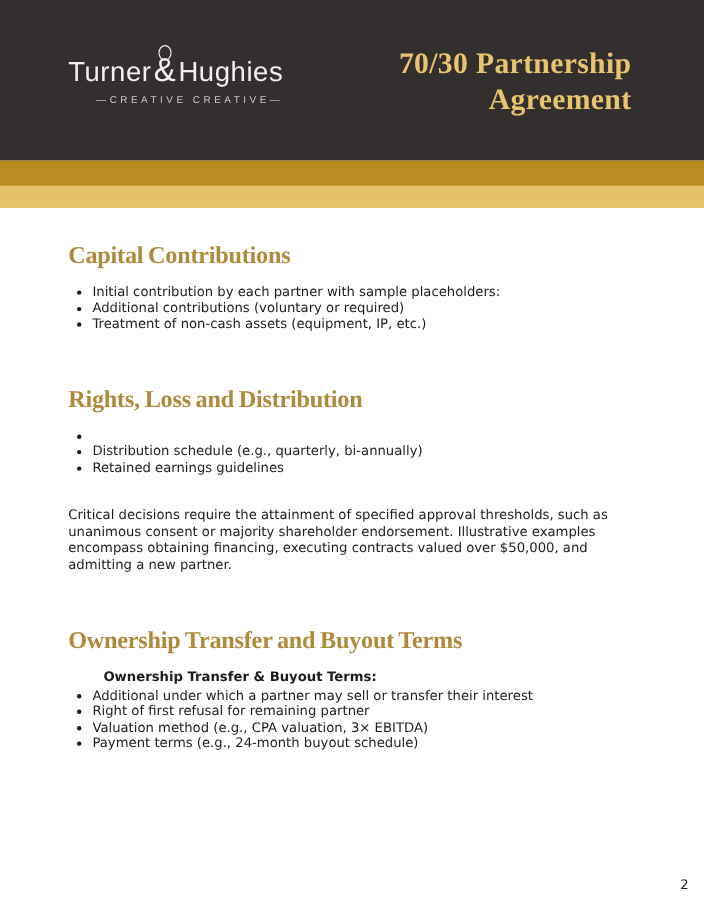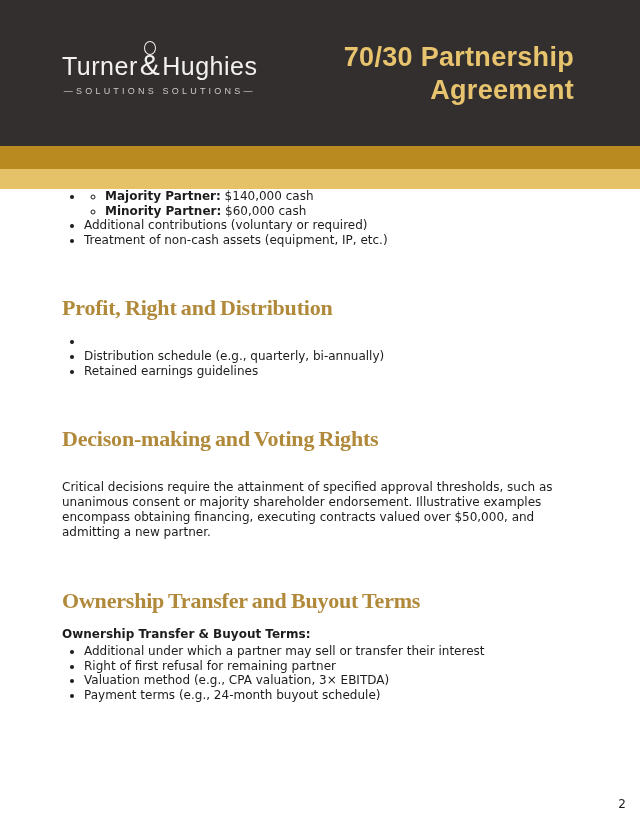--- a/index.html
+++ b/index.html
@@ -16,103 +16,100 @@
     width:640px;height:828px;position:relative;overflow:hidden;
     background:#ffffff;
     font-family:"DejaVu Sans",sans-serif;color:var(--body-text);
   }
   
   .page-header{
     height:146px;background:var(--header-bg);
     display:flex;align-items:center;justify-content:space-between;
     padding:0 66px 0 62px;
   }
-  .logo{ text-align:center; color:#F2F1EF; font-family:"Liberation Sans",sans-serif; }
+  .logo{ text-align:right; color:#F2F1EF; font-family:"Liberation Sans",sans-serif; }
   .logo-name{
     font-size:25px;font-weight:400;letter-spacing:0.5px;white-space:nowrap;line-height:30px;
   }
   .amp{
     display:inline-block;position:relative;font-size:30px;line-height:1;padding:0 2px;
   }
   .amp::before{
     content:"";position:absolute;top:-9px;left:50%;transform:translateX(-50%);
     width:10px;height:12px;border:1.7px solid #F2F1EF;border-radius:50%;
   }
   .logo-tagline{
     margin-top:5px;font-size:9px;letter-spacing:3.2px;color:#CBC9C6;white-space:nowrap;
   }
   .doc-title{
-    text-align:right;font-family:Liberation Sans, sans-serif;font-weight:bold;
+    text-align:right;font-family:Liberation Serif, serif;font-weight:bold;
     font-size:27px;line-height:33px;color:var(--title);letter-spacing:0.3px;
     margin-top:2px;
   }
   
   .stripe-dark{height:23px;background:var(--stripe-dark);}
   .stripe-light{height:20px;background:var(--stripe-light);}
   
   .content{padding:0 62px;}
   .section h2{
     font-family:"Liberation Serif",serif;font-weight:bold;
     font-size:22px;line-height:26px;color:var(--heading);
     letter-spacing:-0.2px;word-spacing:-1px;
     margin:48px 0 13px 0;
   }
   .section:first-child h2{margin-top:30px;}
   .section p{margin:0;font-size:12px;line-height:15px;}
   .section p.section-paragraph{margin-top:28px;line-height:15px;}
-  .section p.section-lead{font-weight:bold;margin-bottom:2px;}
+  .section p.section-lead{font-weight:bold;margin-bottom:2px;margin-left:32px;}
   ul.bullets{margin:0;padding-left:22px;list-style:disc;}
   ul.bullets li{font-size:12px;line-height:14.6px;}
   ul.subs{margin:0;padding-left:21px;list-style:circle;}
   
   .page-number{
     position:absolute;right:14px;top:797px;
     font-size:12px;color:var(--body-text);
   }
 </style>
 </head>
 <body>
 
 <header class="page-header">
   <div class="logo">
     <div class="logo-name">
       <span>Turner</span><span class="amp">&amp;</span><span>Hughies</span>
     </div>
-    <div class="logo-tagline">—SOLUTIONS SOLUTIONS—</div>
+    <div class="logo-tagline">—CREATIVE CREATIVE—</div>
   </div>
   <div class="doc-title">
     <div>70/30 Partnership</div>
     <div>Agreement</div>
   </div>
 </header>
 
 <div class="stripe-dark"></div>
 <div class="stripe-light"></div>
 
 <main class="content">
     <section class="section">
+      <h2>Capital Contributions</h2>
       <ul class="bullets">
-        <li><ul class="subs">
-            <li><b>Majority Partner:</b> $140,000 cash</li>
-            <li><b>Minority Partner:</b> $60,000 cash</li>
-          </ul></li>
+        <li><span>Initial contribution by each partner with sample placeholders:</span></li>
         <li><span>Additional contributions (voluntary or required)</span></li>
         <li><span>Treatment of non-cash assets (equipment, IP, etc.)</span></li>
       </ul>
     </section>
     <section class="section">
-      <h2>Profit, Right and Distribution</h2>
+      <h2>Rights, Loss and Distribution</h2>
       <ul class="bullets">
         <li></li>
         <li><span>Distribution schedule (e.g., quarterly, bi-annually)</span></li>
         <li><span>Retained earnings guidelines</span></li>
       </ul>
     </section>
     <section class="section">
-      <h2>Decison-making and Voting Rights</h2>
       <p class="section-paragraph">Critical decisions require the attainment of specified approval thresholds, such as unanimous consent or majority shareholder endorsement. Illustrative examples encompass obtaining financing, executing contracts valued over $50,000, and admitting a new partner.</p>
     </section>
     <section class="section">
       <h2>Ownership Transfer and Buyout Terms</h2>
       <p class="section-lead">Ownership Transfer &amp; Buyout Terms:</p>
       <ul class="bullets">
         <li><span>Additional under which a partner may sell or transfer their interest</span></li>
         <li><span>Right of first refusal for remaining partner</span></li>
         <li><span>Valuation method (e.g., CPA valuation, 3× EBITDA)</span></li>
         <li><span>Payment terms (e.g., 24-month buyout schedule)</span></li>

